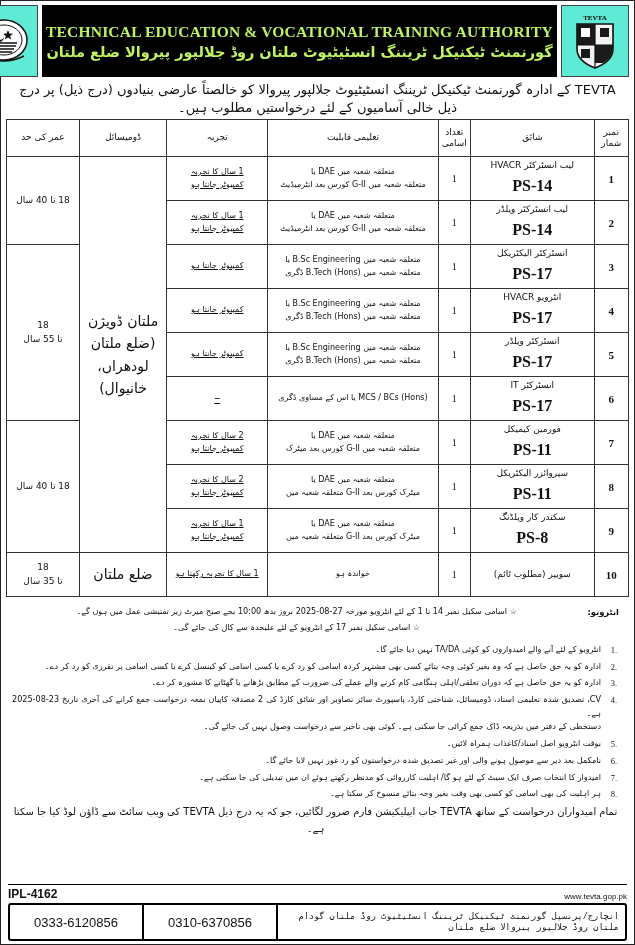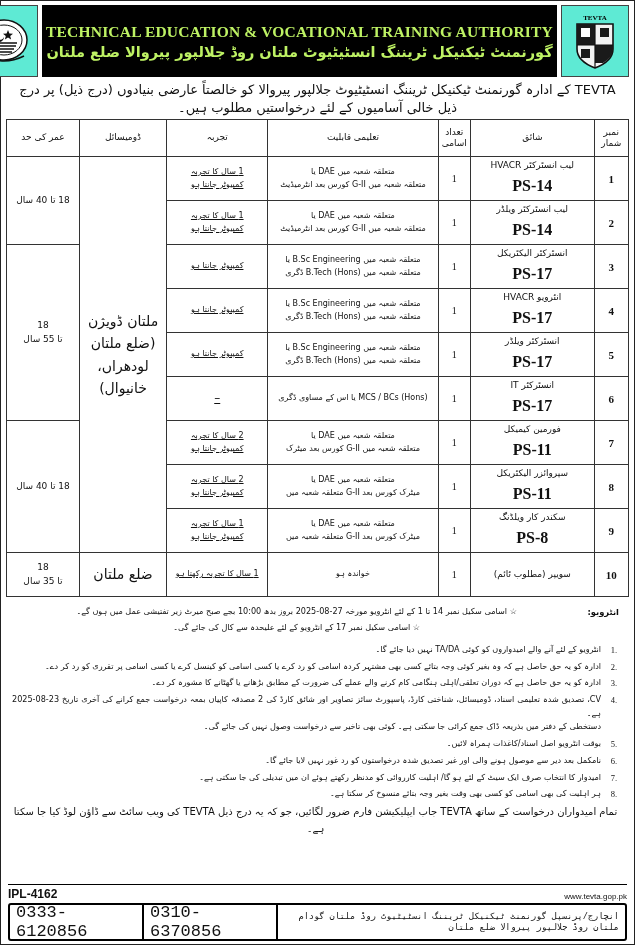--- a/index.html
+++ b/index.html
@@ -143,22 +143,22 @@
     font-family:"Liberation Sans", sans-serif;
     font-size:8px;
   }
   .foot-bar{
     display:flex;direction:ltr;
     border:2px solid #000;border-radius:3px;
     height:34px;overflow:hidden;
   }
   .foot-cell{
     display:flex;align-items:center;justify-content:center;
-    font-family:Liberation Mono, monospace;
-    font-size:17px;
+    font-family:Liberation Sans, sans-serif;
+    font-size:13px;
     border-left:2px solid #000;
     padding:0 6px;
   }
   .foot-cell:first-child{border-left:none;}
   .foot-ph{flex:0 0 120px;}
   .foot-addr{
     flex:1 1 auto;direction:rtl;
     font-family:Liberation Mono, monospace;
     font-size:8.6px;
   }

